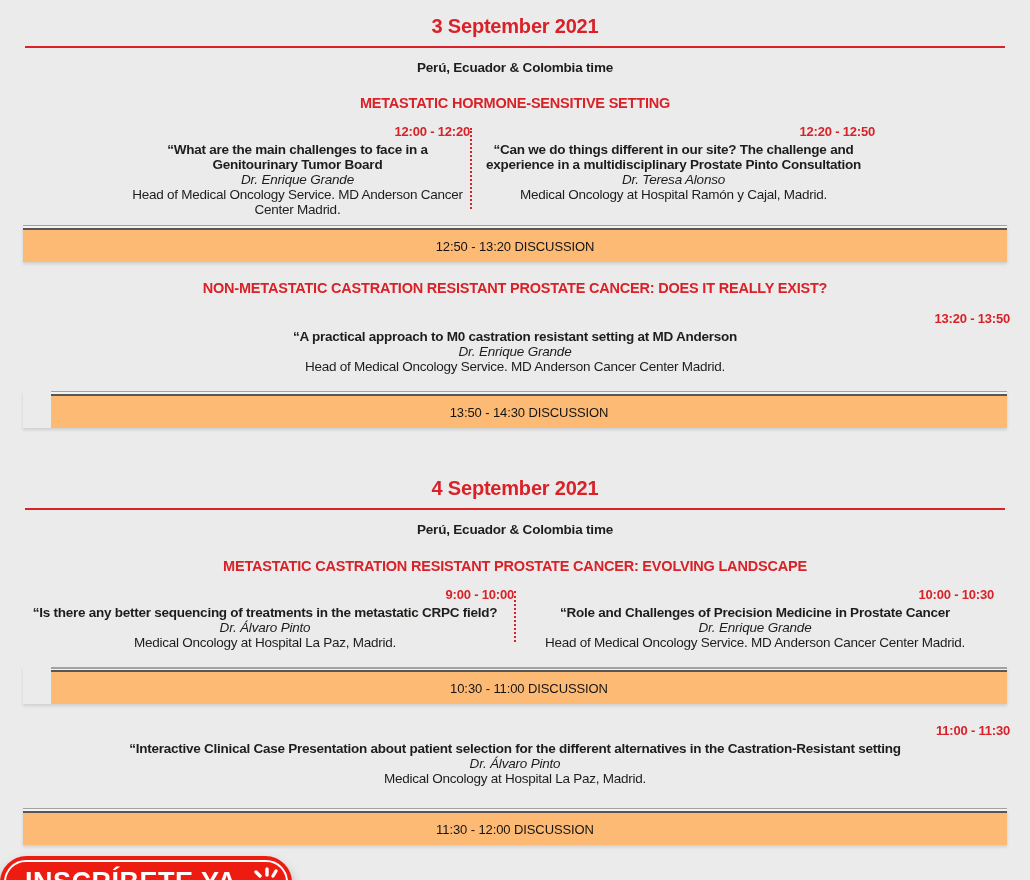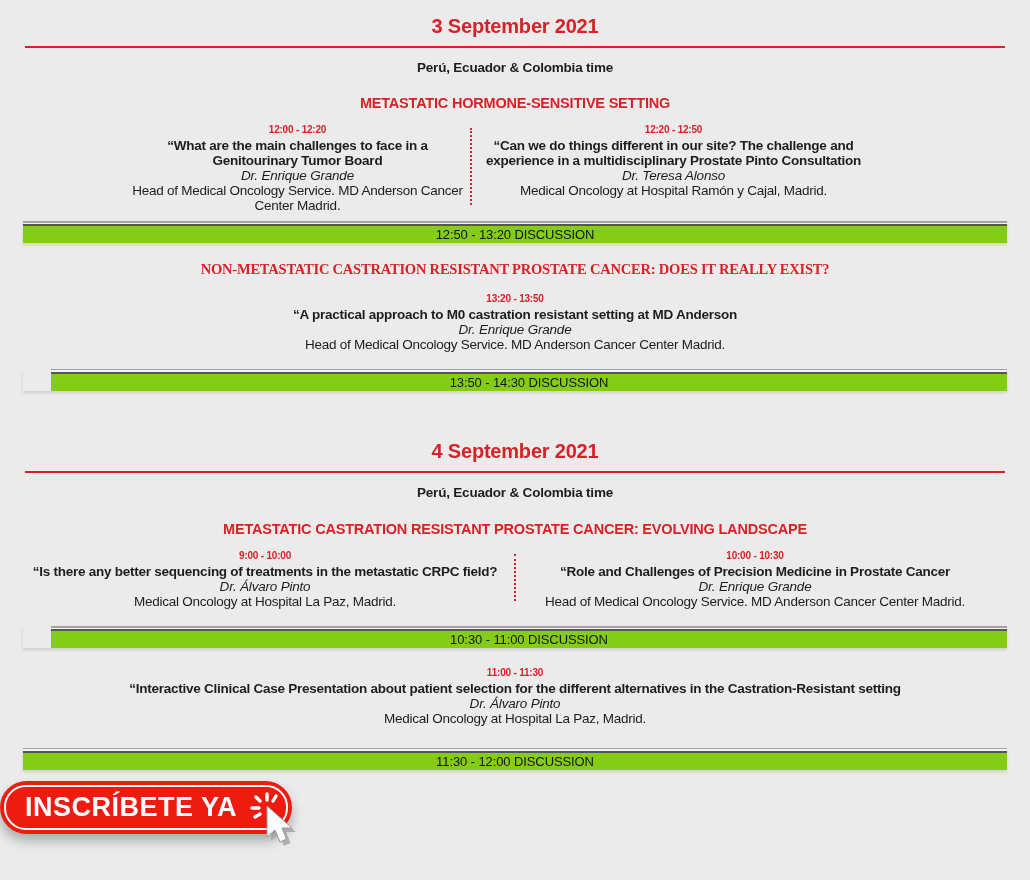--- a/index.html
+++ b/index.html
@@ -30,52 +30,52 @@
   }
   .tz{
     margin-top:12px;text-align:center;
     font-size:13.5px;font-weight:bold;letter-spacing:-0.2px;
   }
   .section-heading{
     margin:20px 10px 0 10px;text-align:center;
     font-size:14.5px;font-weight:bold;color:var(--red);
     letter-spacing:-0.2px;
   }
-  .section-heading.tight{margin-top:18px;font-family:Liberation Serif, serif;}
+  .section-heading.tight{margin-top:18px;}
 
   .row{display:flex;align-items:stretch;margin-top:13px;}
   .col{text-align:center;box-sizing:border-box;}
   .day1-left{flex:0 0 470px;padding-left:125px;}
   .day1-right{flex:1 1 auto;padding-right:155px;}
   .day2-left{flex:0 0 514px;padding-left:16px;}
   .day2-right{flex:1 1 auto;padding-right:36px;}
   .col-divider{
     width:0;border-left:2px dotted var(--red);
     margin:4px 0 8px 0;
   }
 
   .time{
-    font-size:10px;font-weight:bold;color:var(--red);
-    letter-spacing:-0.2px;margin-bottom:3px;
+    font-size:13px;font-weight:bold;color:var(--red);
+    letter-spacing:-0.2px;margin-bottom:3px;text-align:right;
   }
   .talk-title{font-size:13.5px;font-weight:bold;line-height:15px;letter-spacing:-0.25px;}
   .speaker{font-size:13.5px;font-style:italic;line-height:15px;letter-spacing:-0.2px;}
   .affiliation{font-size:13.5px;line-height:15px;letter-spacing:-0.25px;}
 
   .single-session{text-align:center;margin:15px 20px 0 20px;}
 
   .disc-wrap{margin:8px 23px 0 23px;box-shadow:0 2px 3px rgba(0,0,0,0.12);}
   .disc-wrap.mt17{margin-top:17px;padding-left:28px;}
   .disc-wrap.mt22{margin-top:22px;}
   .disc-border{
     height:5px;
     background:linear-gradient(to bottom,#a2a2a2 0 30%,#f3f3f3 30% 58%,#565656 58% 100%);
   }
   .disc-text{
-    background:#84cc16;height:17px;
+    background:#fdba74;height:32px;
     display:flex;align-items:center;justify-content:center;
     font-size:13px;letter-spacing:-0.1px;color:#141414;
   }
 
   .day2{margin-top:49px;}
 
   .cta-row{display:flex;margin-top:11px;}
   .cta{
     position:relative;
     width:292px;height:53px;

